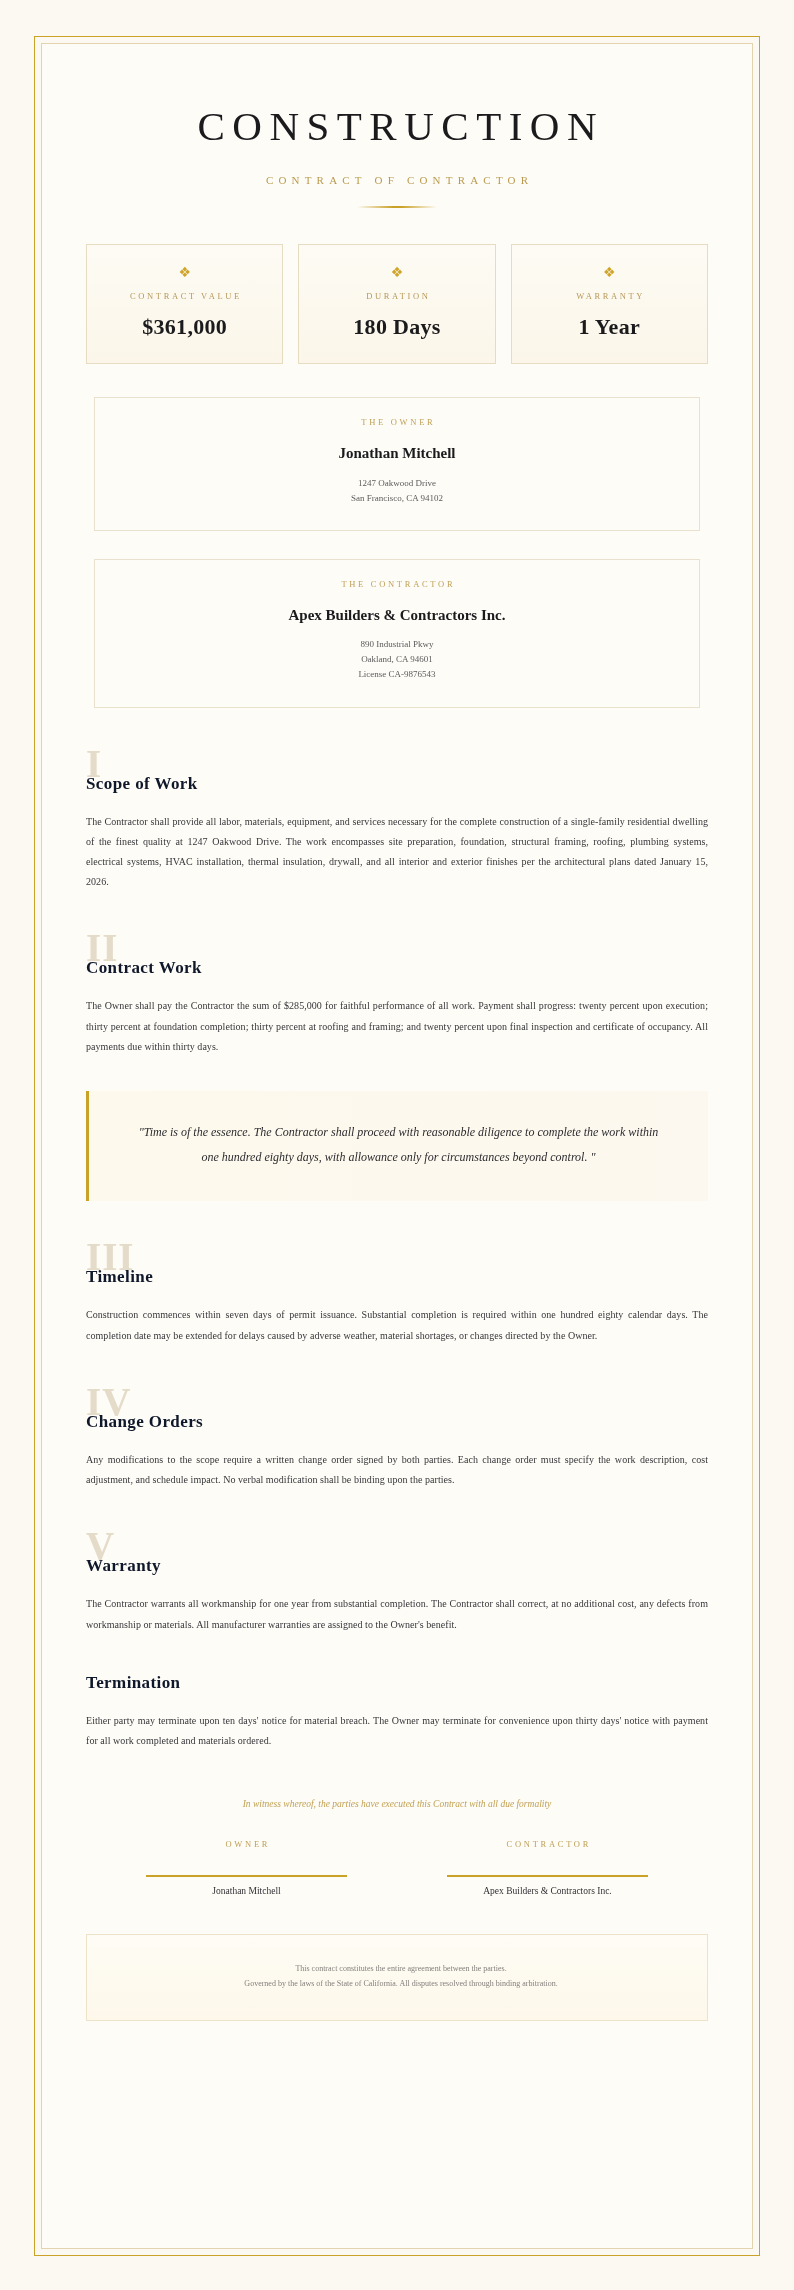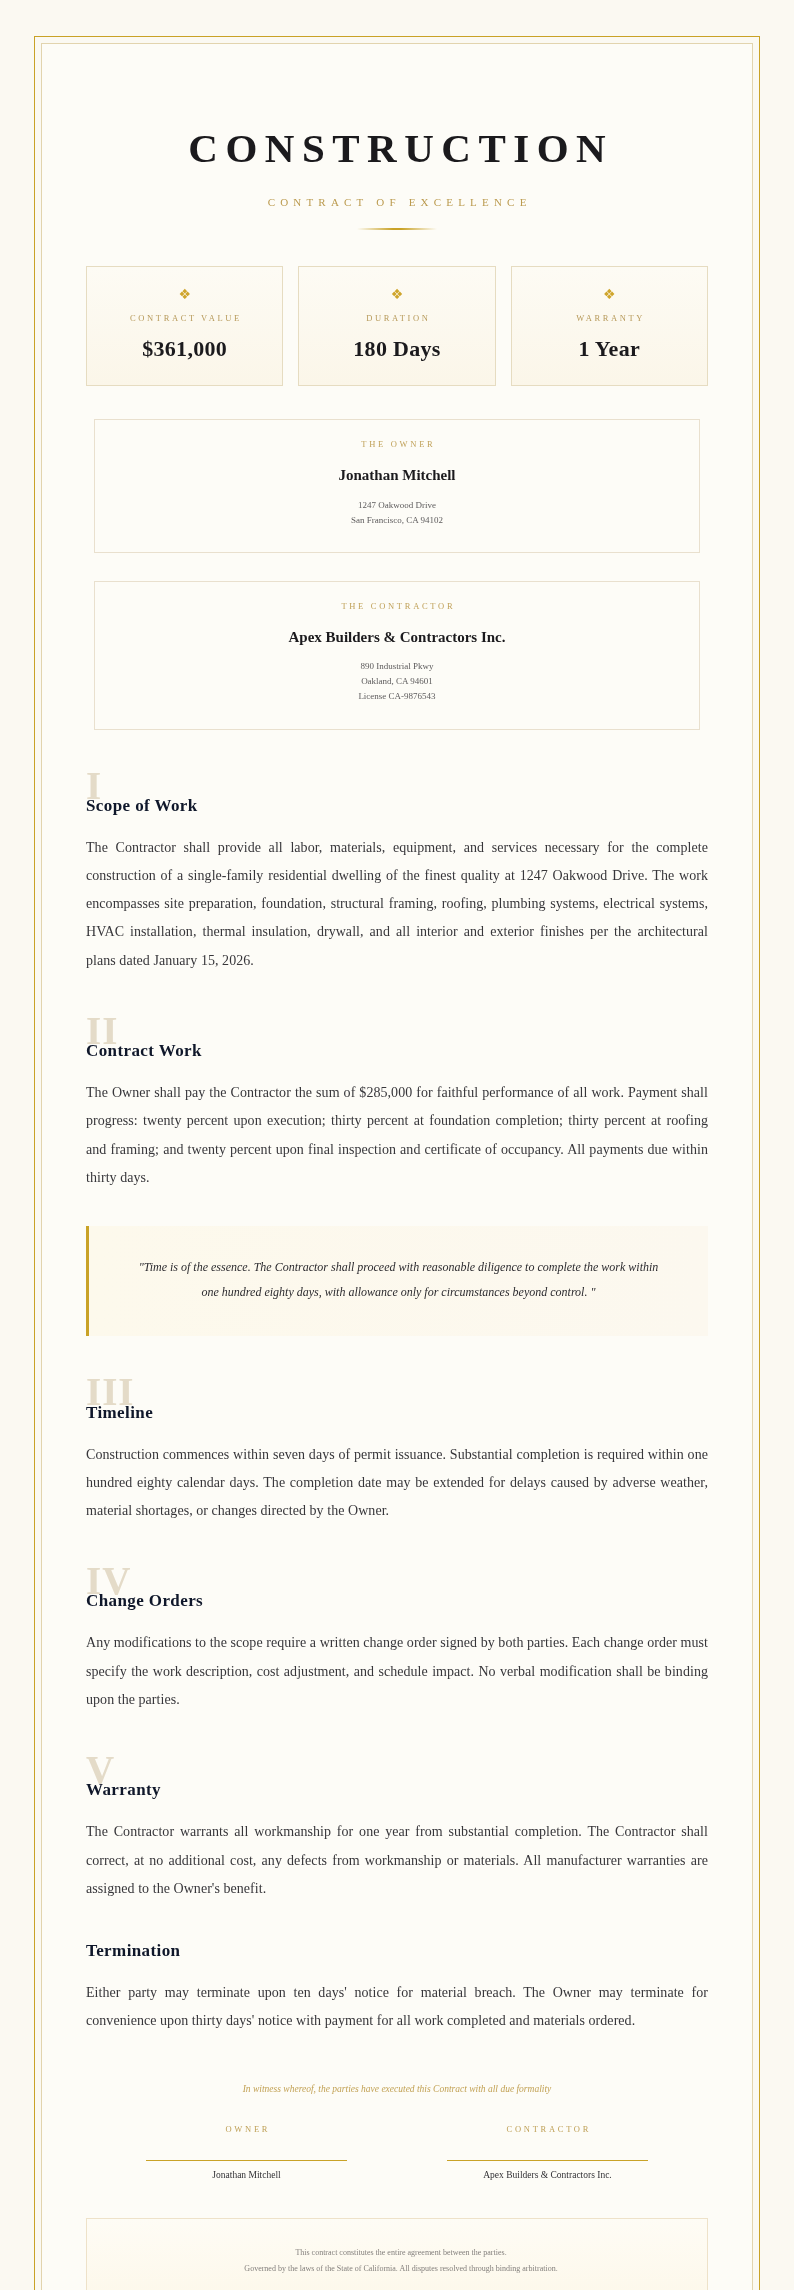--- a/index.html
+++ b/index.html
@@ -32,24 +32,24 @@
     border: 1px solid #e2d4ae;
     min-height: 2206px;
     background: #fdfcf7;
     padding: 40px 44px 44px 44px;
   }
 
   
   .doc-title {
     text-align: center;
     font-size: 41px;
-    font-weight: 700;
+    font-weight: 400;
     letter-spacing: 7.5px;
     color: #1b1a1d;
-    margin-top: 40px;
+    margin-top: 18px;
     text-indent: 7.5px;
   }
 
   .doc-subtitle {
     text-align: center;
     font-size: 11px;
     letter-spacing: 5.2px;
     color: #bb9a4e;
     margin-top: 24px;
     text-indent: 5.2px;
@@ -143,21 +143,21 @@
   }
   .sec-heading {
     font-size: 17px;
     font-weight: 700;
     color: #0f172a;
     letter-spacing: 0.4px;
     margin-top: -4px;
   }
   .sec-body {
     margin-top: 18px;
-    font-size: 14px;
+    font-size: 10px;
     line-height: 2.02;
     color: #37363a;
     text-align: justify;
     letter-spacing: 0.05px;
   }
 
   
   .quote {
     margin-top: 34px;
     background: linear-gradient(to right, #fdf9ec 0%, #fcf8ef 100%);
@@ -219,21 +219,21 @@
 </style>
 </head>
 <body>
 
 <div class="page">
   <div class="gold-frame">
     <div class="inner-frame">
 
       <div>
         <div class="doc-title">CONSTRUCTION</div>
-        <div class="doc-subtitle">CONTRACT OF EXCELLENCE</div>
+        <div class="doc-subtitle">CONTRACT OF CONTRACTOR</div>
         <div class="divider-wrap">
           <div class="divider"></div>
         </div>
       </div>
 
       <div class="stats">
         <div class="stat-card">
           <div class="stat-icon">❖</div>
           <div class="stat-label">CONTRACT VALUE</div>
           <div class="stat-value">$361,000</div>

